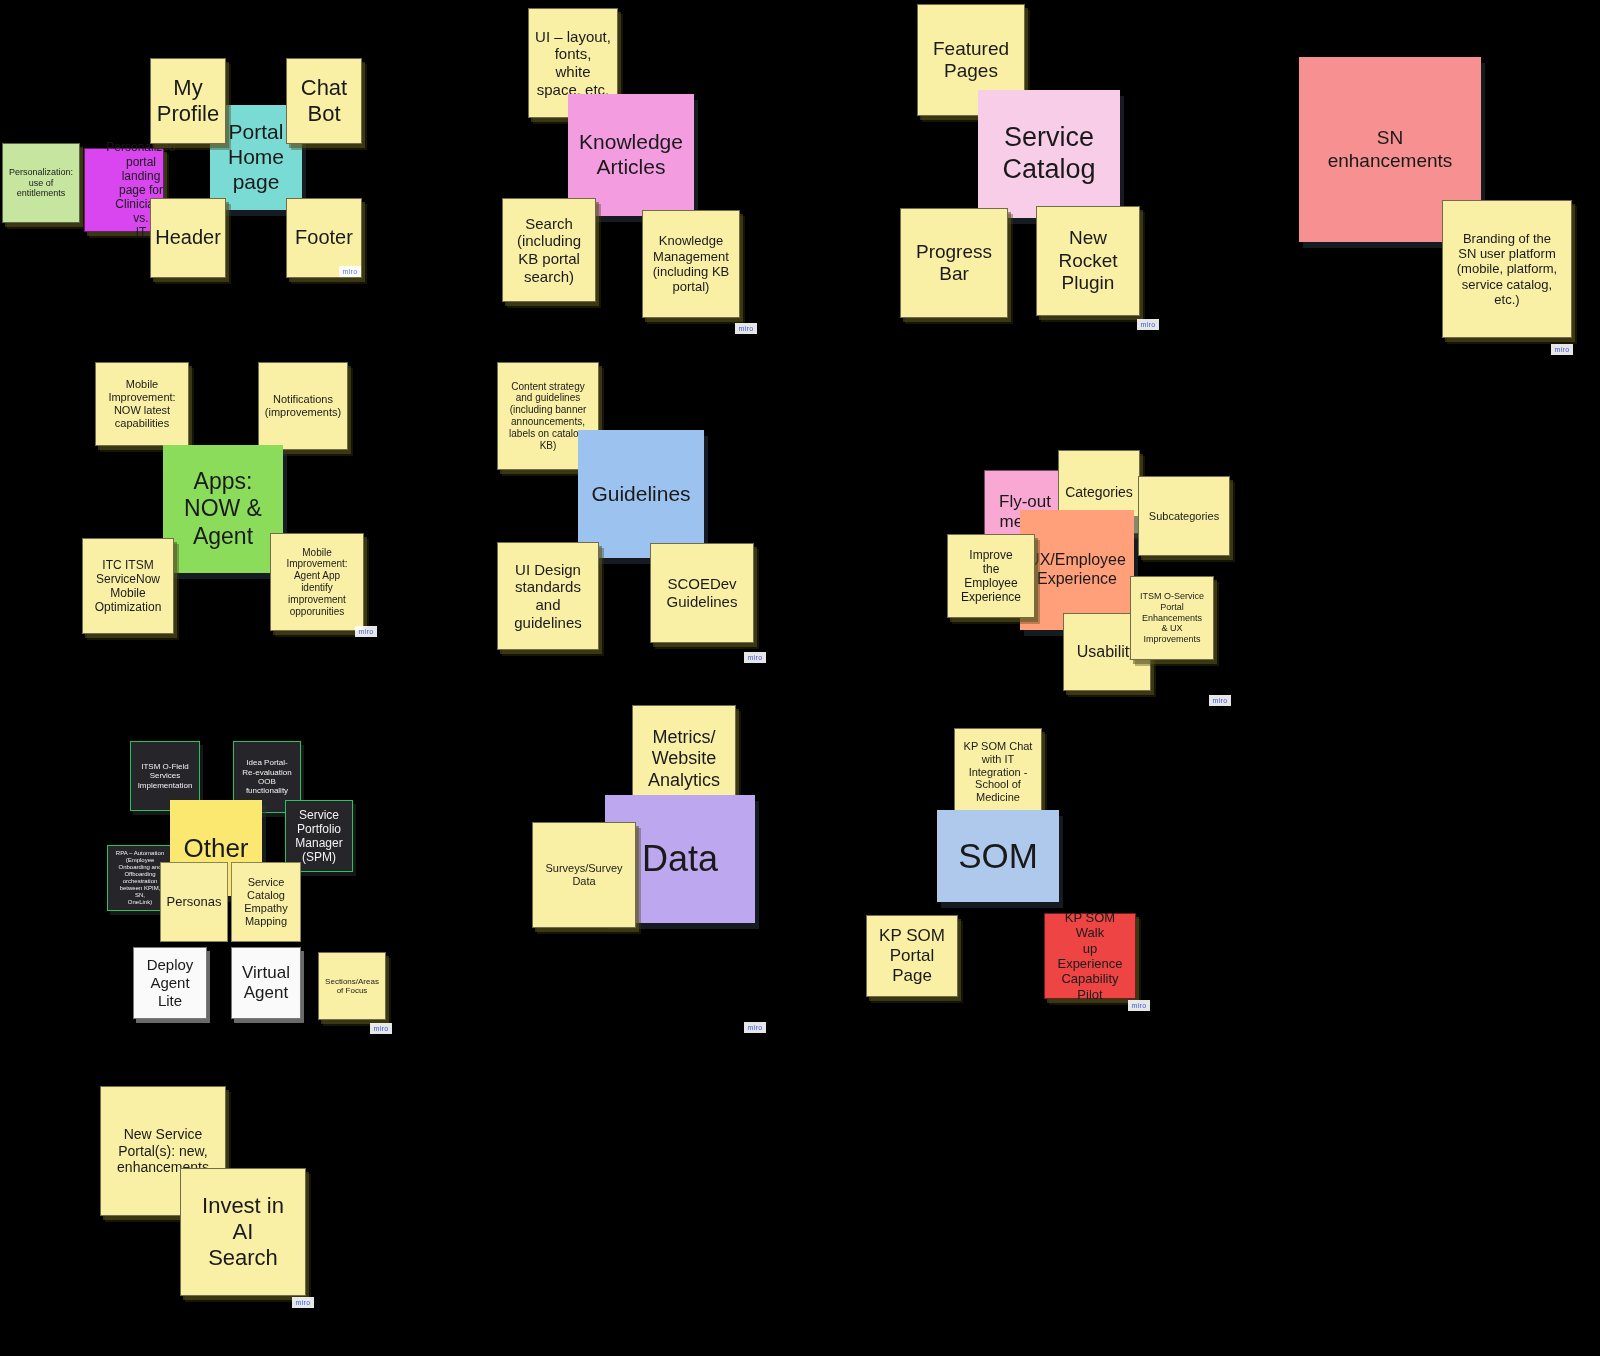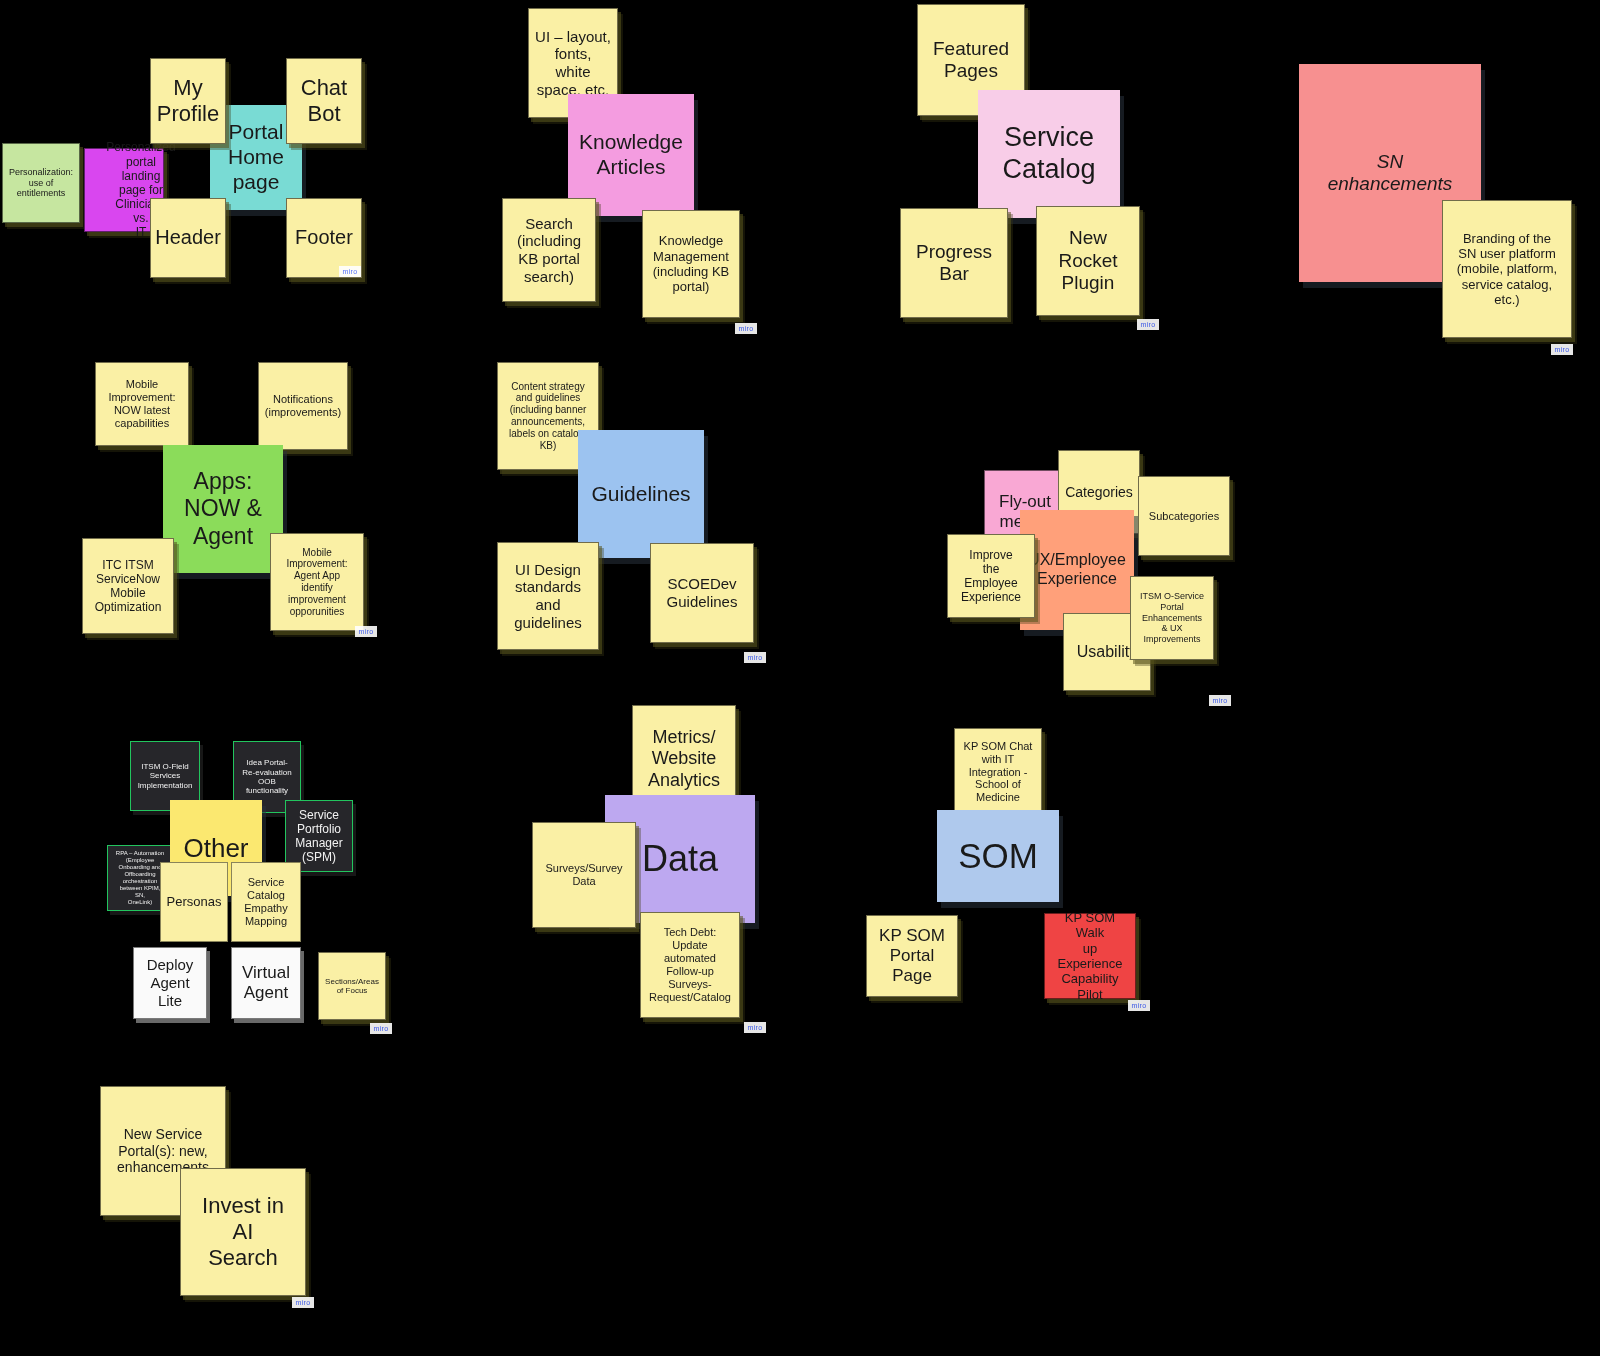--- a/index.html
+++ b/index.html
@@ -99,21 +99,21 @@
 portal)</div>
     <div class="note" style="left: 917px; top: 4px; width: 108px; height: 112px; font-size: 19px; background: rgb(250, 240, 165);">Featured
 Pages</div>
     <div class="note center" style="left: 978px; top: 90px; width: 142px; height: 128px; font-size: 27px; background: rgb(248, 205, 232);">Service
 Catalog</div>
     <div class="note" style="left: 1036px; top: 206px; width: 104px; height: 110px; font-size: 19px; background: rgb(250, 240, 165);">New
 Rocket
 Plugin</div>
     <div class="note" style="left: 900px; top: 208px; width: 108px; height: 110px; font-size: 19px; background: rgb(250, 240, 165);">Progress
 Bar</div>
-    <div class="note center" style="left: 1299px; top: 64px; width: 182px; height: 218px; font-size: 19px; background: rgb(247, 144, 144); font-style: italic;">SN
+    <div class="note center" style="left: 1299px; top: 57px; width: 182px; height: 185px; font-size: 19px; background: rgb(247, 144, 144);">SN
 enhancements</div>
     <div class="note" style="left: 1442px; top: 200px; width: 130px; height: 138px; font-size: 13px; background: rgb(250, 240, 165);">Branding of the
 SN user platform
 (mobile, platform,
 service catalog,
 etc.)</div>
     <div class="note" style="left: 95px; top: 362px; width: 94px; height: 84px; font-size: 11px; background: rgb(250, 240, 165);">Mobile
 Improvement:
 NOW latest
 capabilities</div>
@@ -191,26 +191,20 @@
     <div class="note white" style="left: 231px; top: 947px; width: 70px; height: 72px; font-size: 17px; background: rgb(250, 250, 250);">Virtual
 Agent</div>
     <div class="note" style="left: 318px; top: 952px; width: 68px; height: 68px; font-size: 8px; background: rgb(250, 240, 165);">Sections/Areas
 of Focus</div>
     <div class="note" style="left: 632px; top: 705px; width: 104px; height: 108px; font-size: 18px; background: rgb(250, 240, 165);">Metrics/
 Website
 Analytics</div>
     <div class="note center" style="left: 605px; top: 795px; width: 150px; height: 128px; font-size: 36px; background: rgb(189, 168, 240);">Data</div>
     <div class="note" style="left: 532px; top: 822px; width: 104px; height: 106px; font-size: 11px; background: rgb(250, 240, 165);">Surveys/Survey
 Data</div>
-    <div class="note" style="left: 640px; top: 912px; width: 100px; height: 106px; font-size: 11px; background: rgb(250, 240, 165);">Tech Debt:
-Update
-automated
-Follow-up
-Surveys-
-Request/Catalog</div>
     <div class="note" style="left: 954px; top: 728px; width: 88px; height: 88px; font-size: 11px; background: rgb(250, 240, 165);">KP SOM Chat
 with IT
 Integration -
 School of
 Medicine</div>
     <div class="note center" style="left: 937px; top: 810px; width: 122px; height: 92px; font-size: 35px; background: rgb(175, 201, 237);">SOM</div>
     <div class="note" style="left: 866px; top: 915px; width: 92px; height: 82px; font-size: 17px; background: rgb(250, 240, 165);">KP SOM
 Portal
 Page</div>
     <div class="note" style="left: 1044px; top: 913px; width: 92px; height: 86px; font-size: 13px; background: #ef4444;">KP SOM Walk

